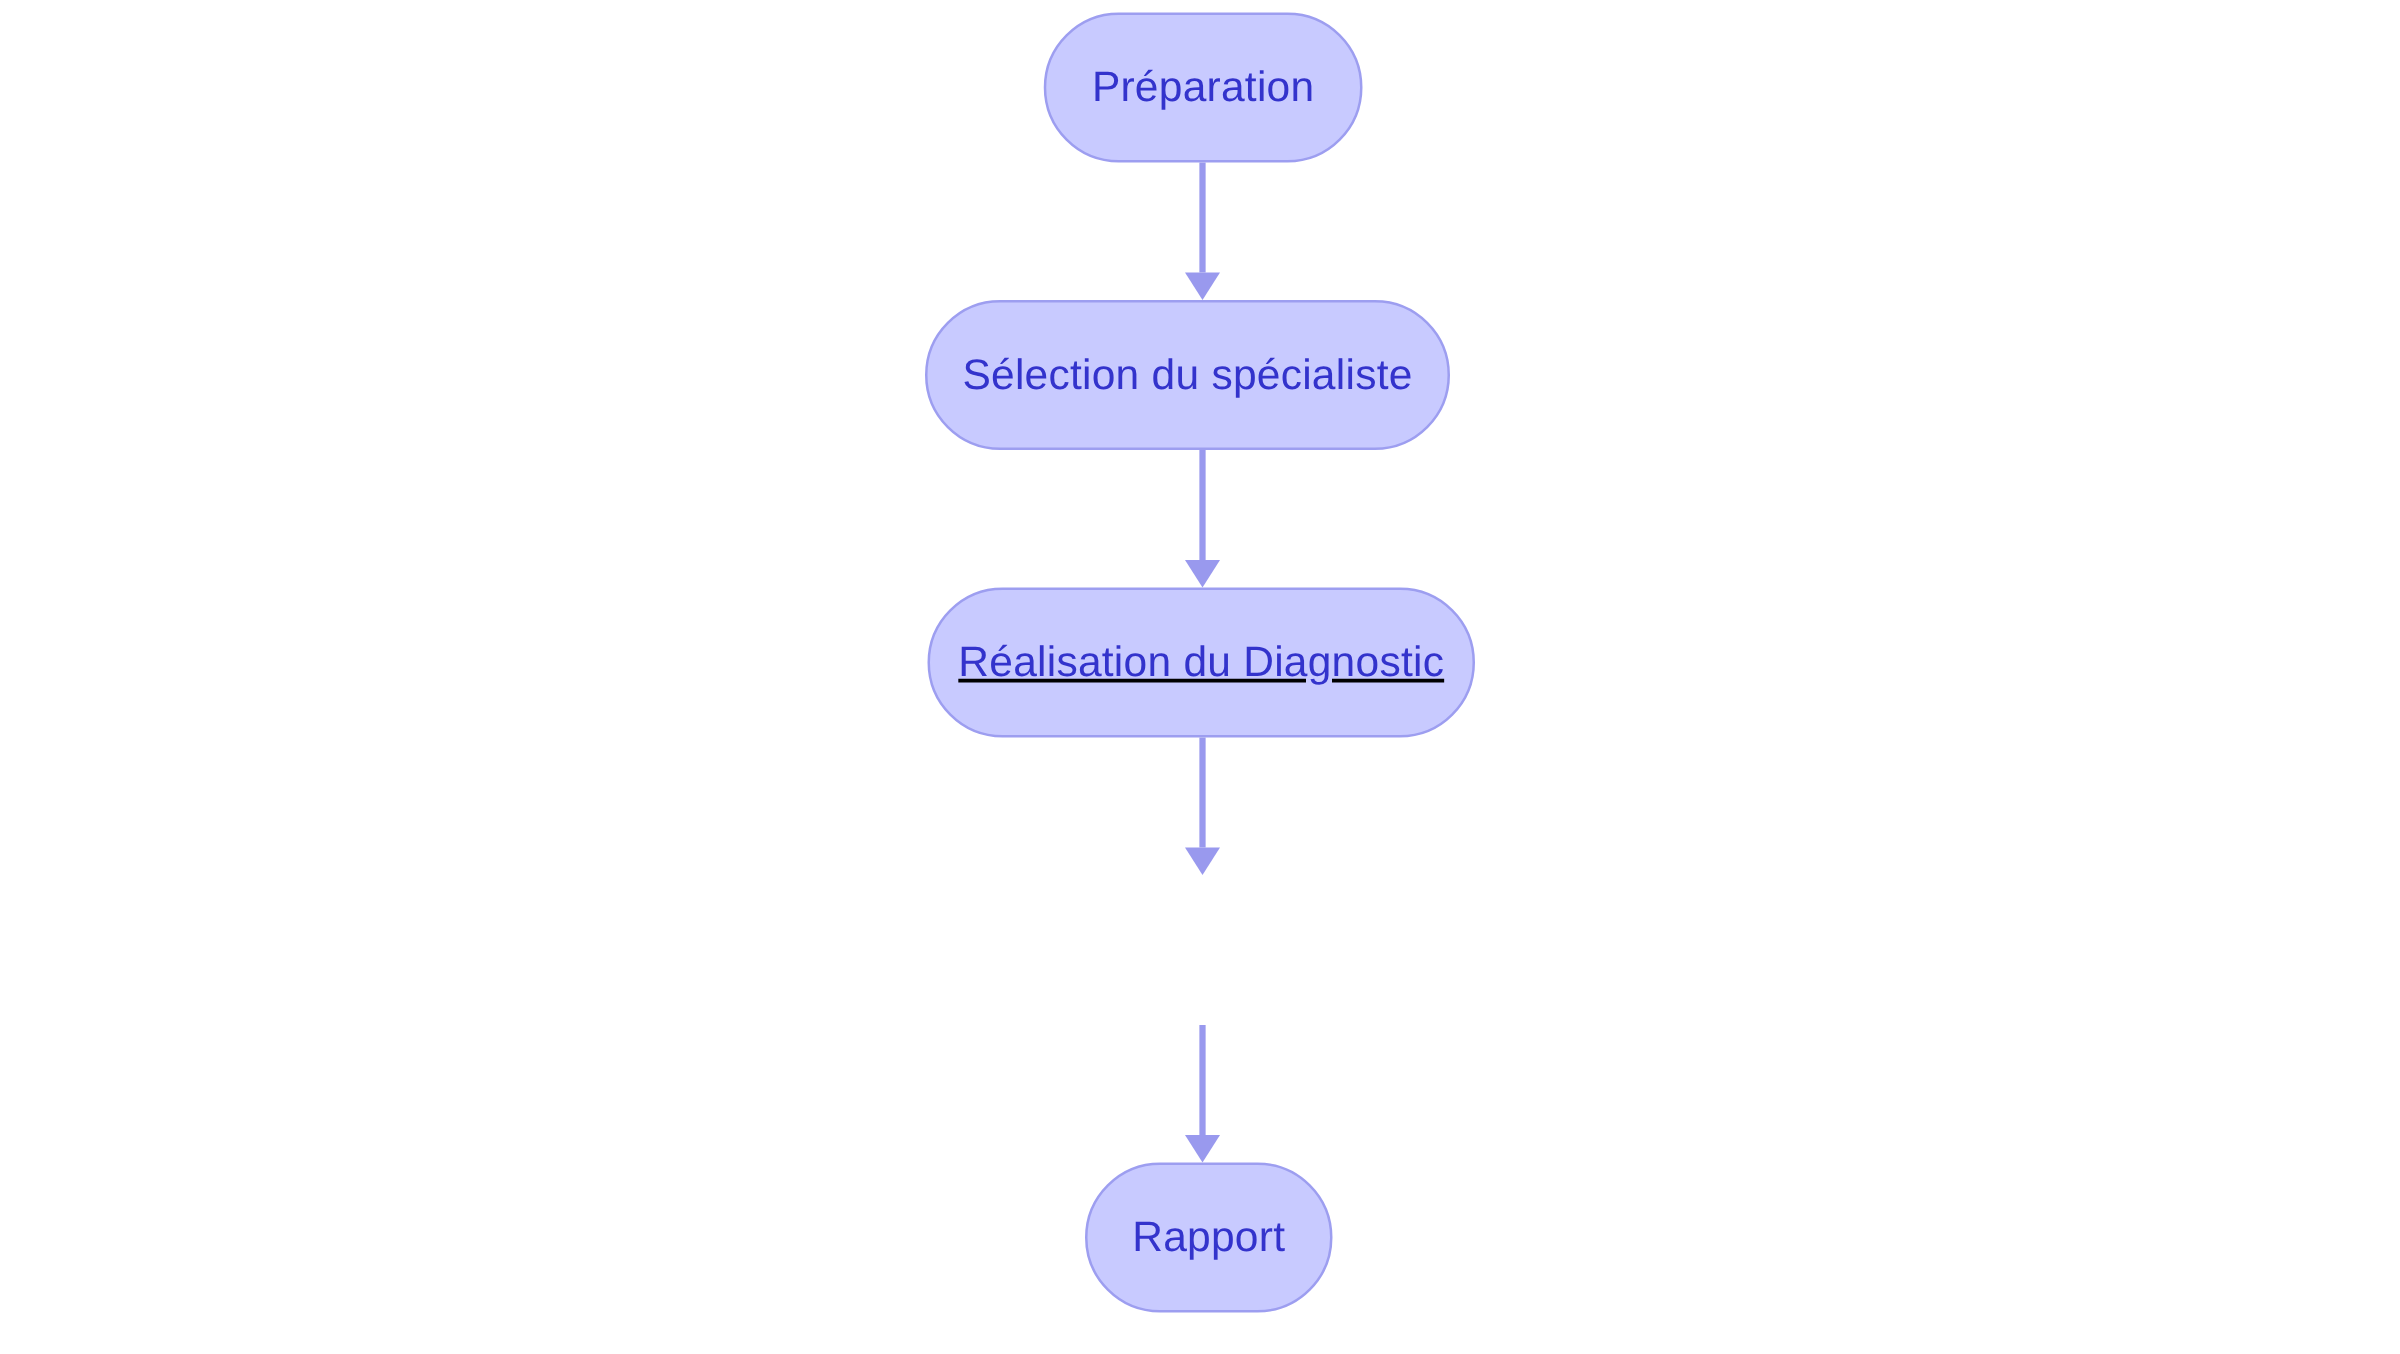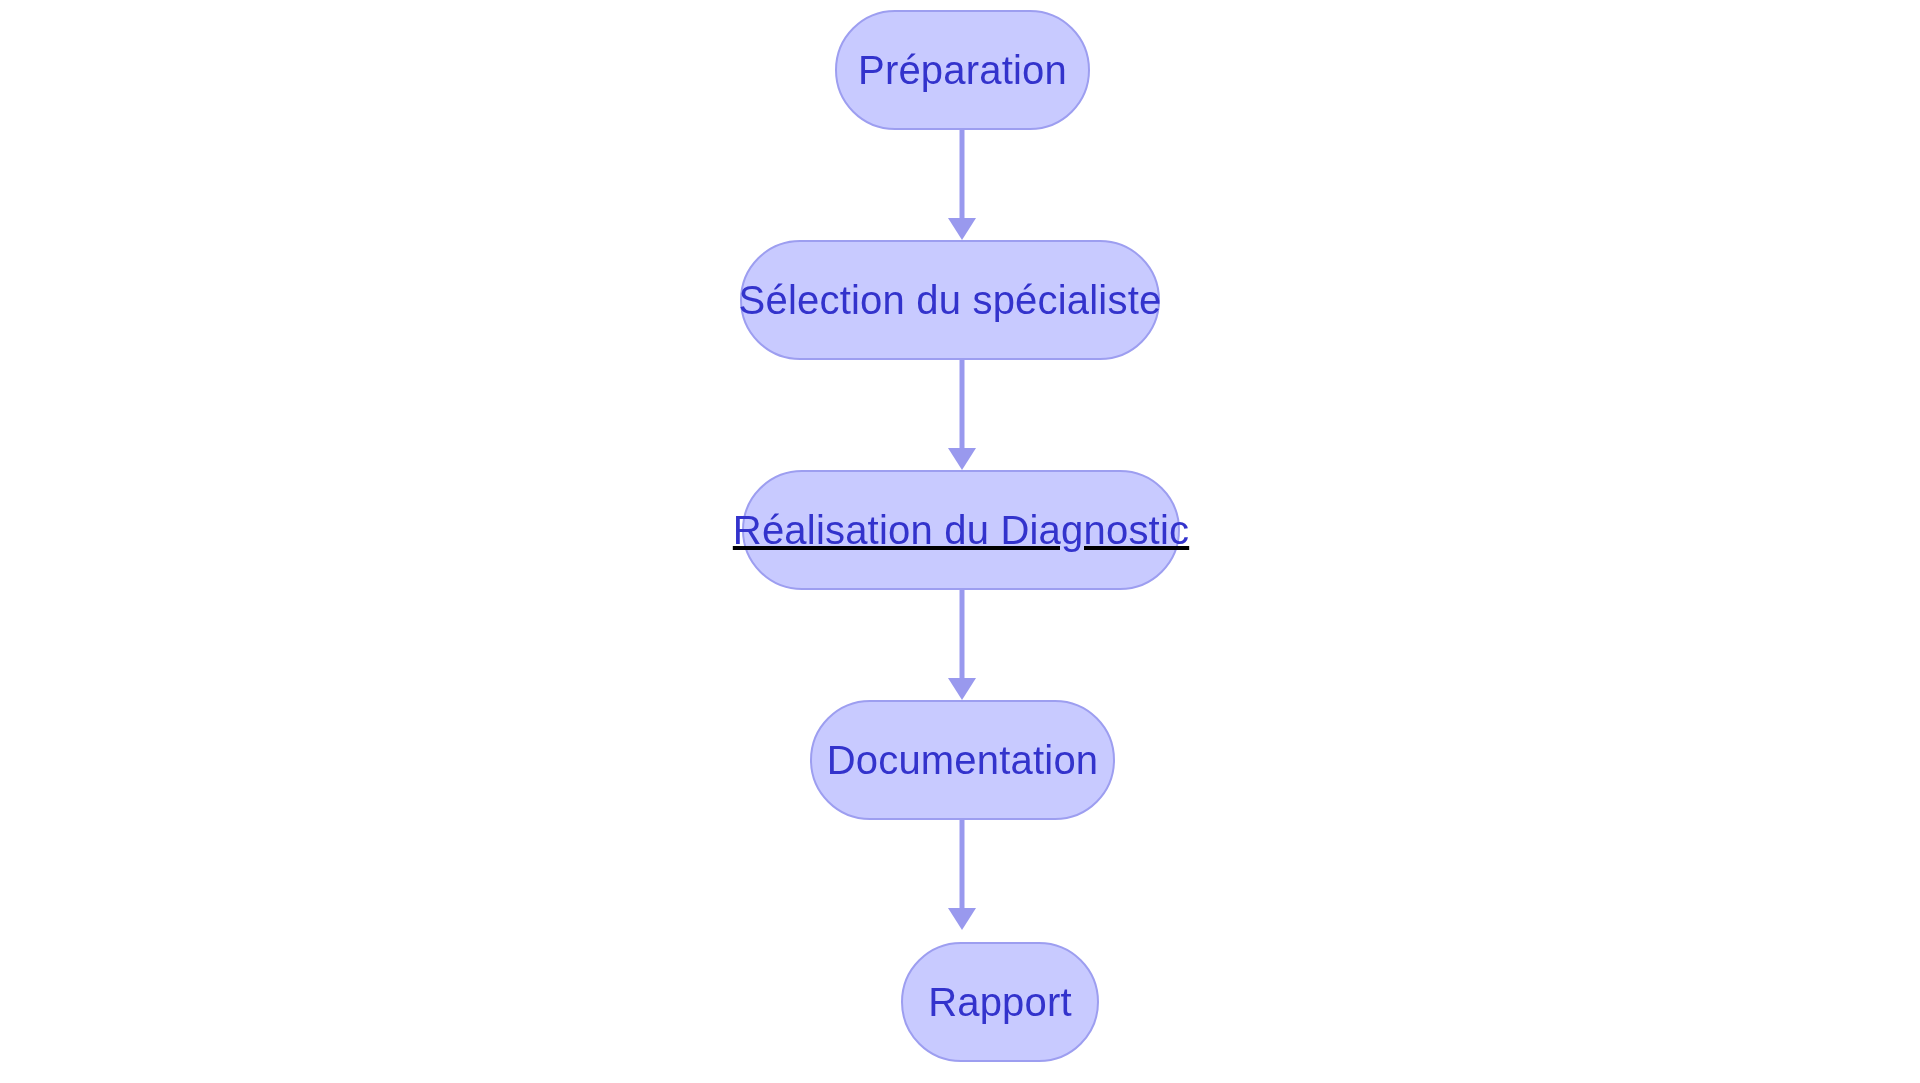--- a/index.html
+++ b/index.html
@@ -36,33 +36,33 @@
     justify-content: center;
     background: #c8caff;
     border: 2px solid #9d9ef0;
     border-radius: 999px;
     height: 120px;
     z-index: 2;
   }
   .node-label {
     color: #3333cc;
     font-family: "Liberation Sans", sans-serif;
-    font-size: 40px;
+    font-size: 34px;
     font-weight: 400;
     line-height: 1;
     letter-spacing: 0.2px;
     white-space: nowrap;
     user-select: none;
   }
   
   .node-0 { left: 835px;  top: 10px;  width: 255px; }
   .node-1 { left: 740px;  top: 240px; width: 420px; }
   .node-2 { left: 742px;  top: 470px; width: 438px; text-decoration: underline; }
   .node-3 { left: 810px;  top: 700px; width: 305px; }
-  .node-4 { left: 901px;  top: 930px; width: 198px; margin-top: 12px; }
+  .node-4 { left: 868px;  top: 930px; width: 198px; }
 </style>
 </head>
 <body>
 
 <div id="flowchart-canvas">
 
   <svg id="edge-layer" viewBox="0 0 1920 1083">
 
     <g>
       <line x1="962" y1="130" x2="962" y2="218" stroke="#9999ee" stroke-width="5"></line>
@@ -90,21 +90,18 @@
   </div>
 
   <div class="node node-1">
     <span class="node-label">Sélection du spécialiste</span>
   </div>
 
   <div class="node node-2">
     <span class="node-label">Réalisation du Diagnostic</span>
   </div>
 
-  <div class="node node-3">
-    <span class="node-label">Documentation</span>
-  </div>
 
   <div class="node node-4">
     <span class="node-label">Rapport</span>
   </div>
 
 </div>
 
 </body></html>

